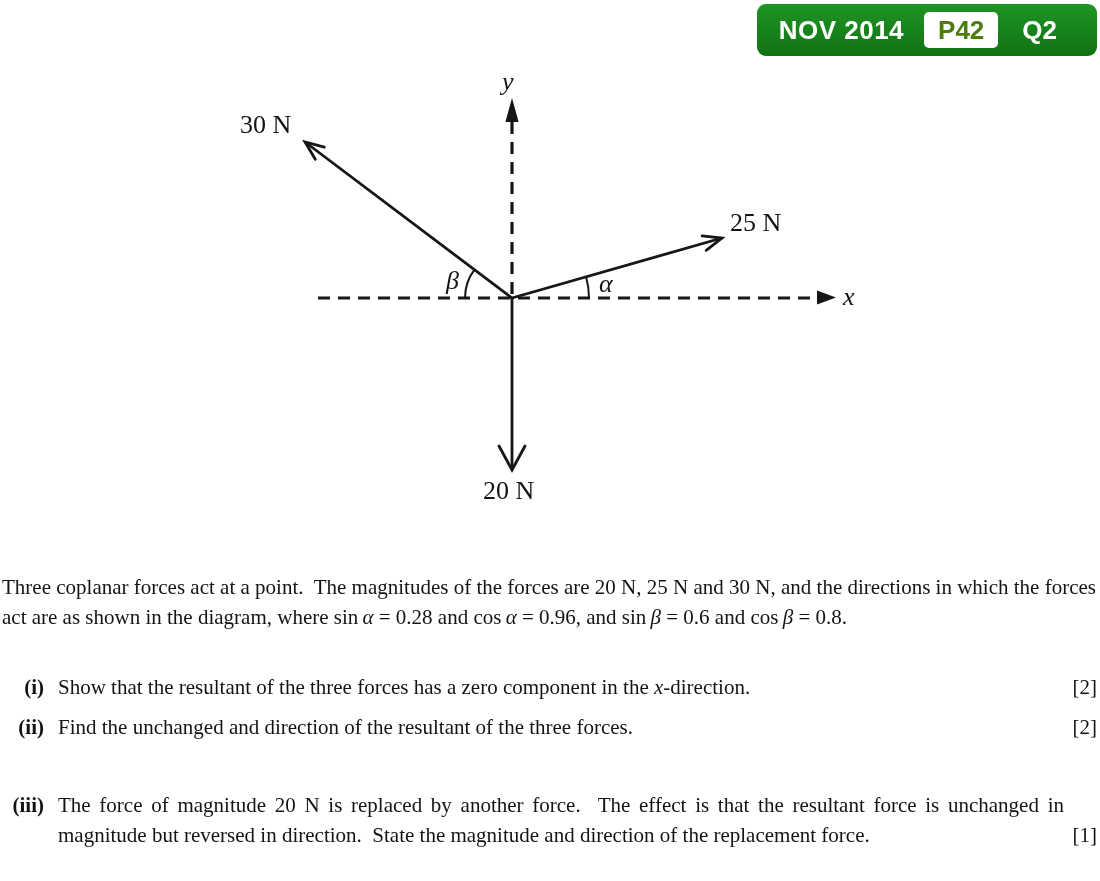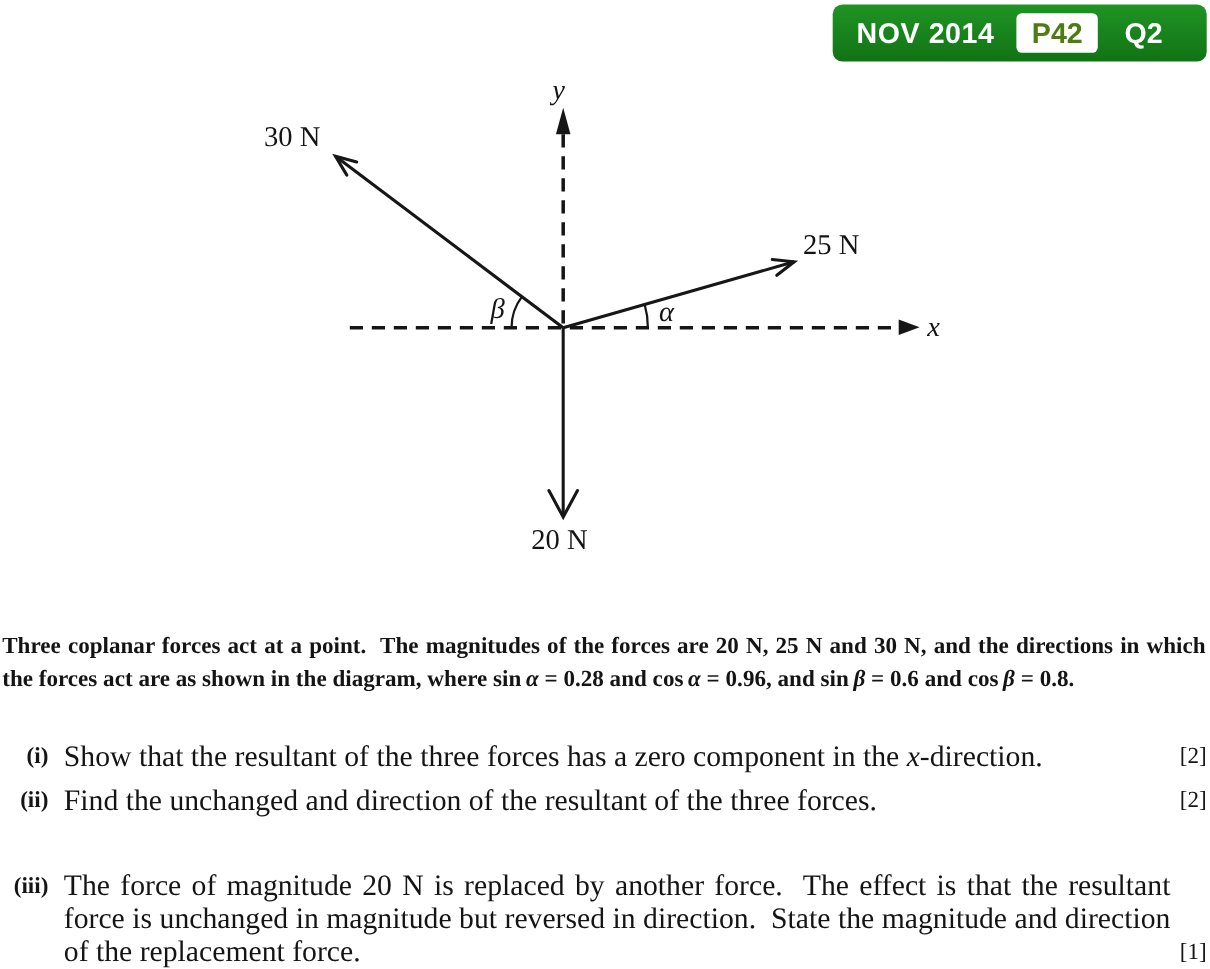--- a/index.html
+++ b/index.html
@@ -32,32 +32,32 @@
   svg.diagram text.it { font-style:italic; }
   .axis-dash { stroke:#161616; stroke-width:3.2; stroke-dasharray:12 8; fill:none; }
   .force-line { stroke:#161616; stroke-width:2.8; fill:none; }
   .arrow-open { stroke:#161616; stroke-width:2.8; fill:none; stroke-linecap:round; }
   .arrow-solid { fill:#161616; stroke:none; }
   .angle-arc { stroke:#161616; stroke-width:2; fill:none; }
 
   
   .intro {
     position:absolute; left:2px; top:551px; width:1094px;
-    font-size:21px; line-height:30px; text-align:justify;font-weight:bold;
+    font-size:21px; line-height:30px; text-align:justify;
   }
   .part { position:absolute; left:0; right:0; }
   #part-i   { top:672px; }
   #part-ii  { top:712px; }
   #part-iii { top:790px; }
   .part-num {
     position:absolute; left:0; top:0; width:44px; text-align:right;
     font-weight:bold; font-size:21px; line-height:30px;
   }
   .part-body {
-    margin:0 36px 0 58px; font-size:27px; line-height:30px; text-align:justify;
+    margin:0 36px 0 58px; font-size:21px; line-height:30px; text-align:justify;
   }
   .marks {
     position:absolute; right:3px; bottom:0;
     font-size:21px; line-height:30px;
   }
   i { font-style:italic; }
 </style>
 </head>
 <body>
 

